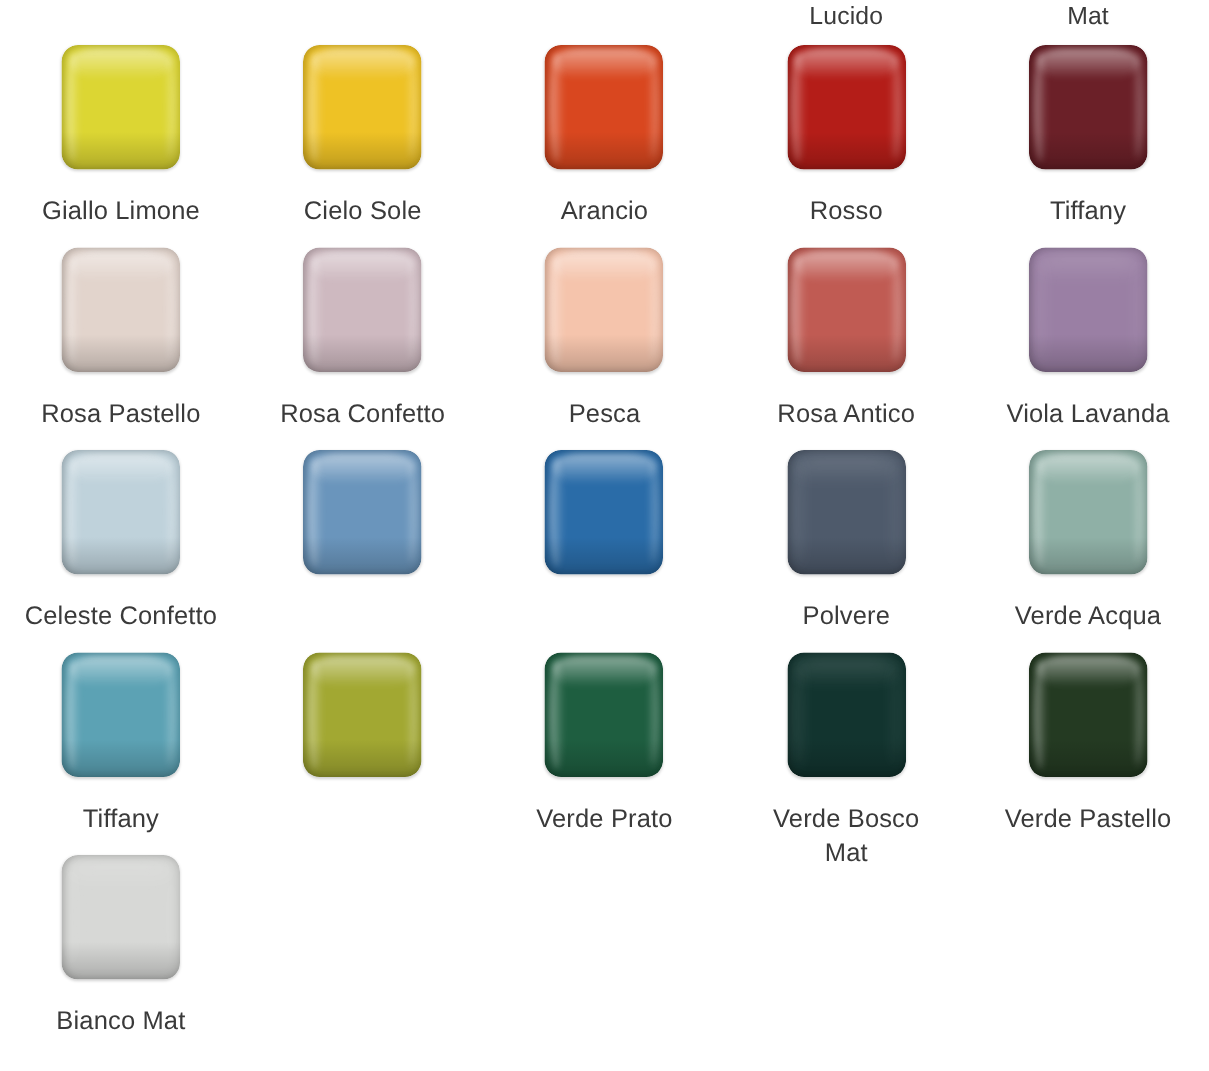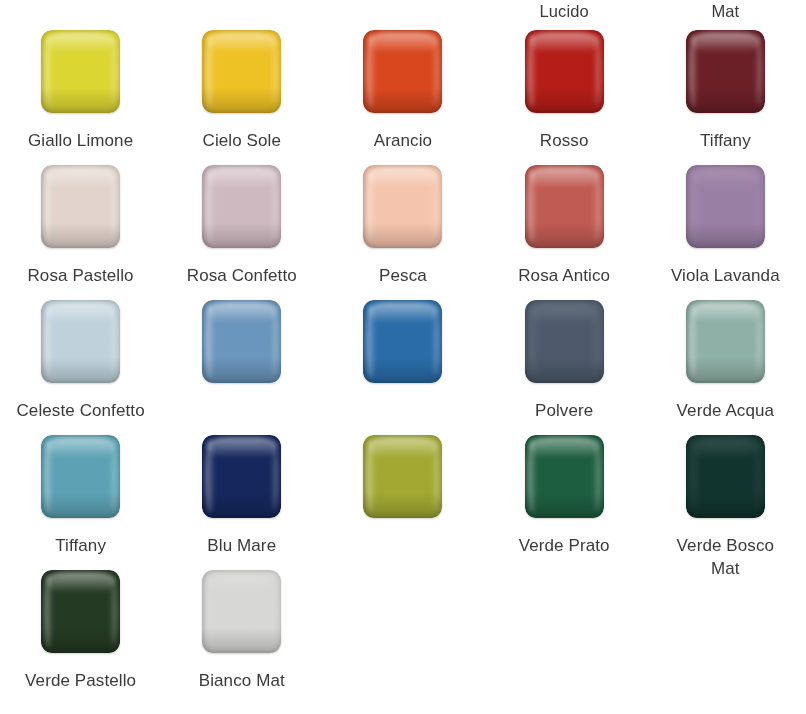--- a/index.html
+++ b/index.html
@@ -309,31 +309,20 @@
         <div class="sheen-top"></div>
         <div class="sheen-left"></div>
         <div class="sheen-right"></div>
         <div class="shade-bottom"></div>
         <div class="shade-edge"></div>
       </div>
       <div class="swatch-label">Tiffany</div>
     </div>
     <div class="swatch-cell">
       <div class="swatch">
-        <div class="base" style="background: rgb(21, 39, 92);"></div>
-        <div class="sheen-top"></div>
-        <div class="sheen-left"></div>
-        <div class="sheen-right"></div>
-        <div class="shade-bottom"></div>
-        <div class="shade-edge"></div>
-      </div>
-      <div class="swatch-label">Blu Mare</div>
-    </div>
-    <div class="swatch-cell">
-      <div class="swatch">
         <div class="base" style="background: rgb(162, 168, 50);"></div>
         <div class="sheen-top"></div>
         <div class="sheen-left"></div>
         <div class="sheen-right"></div>
         <div class="shade-bottom"></div>
         <div class="shade-edge"></div>
       </div>
     </div>
     <div class="swatch-cell">
       <div class="swatch">

